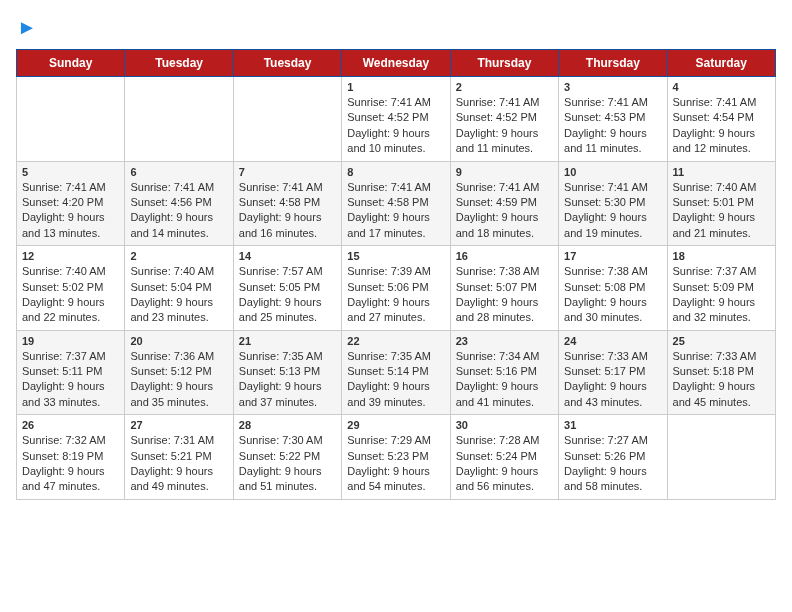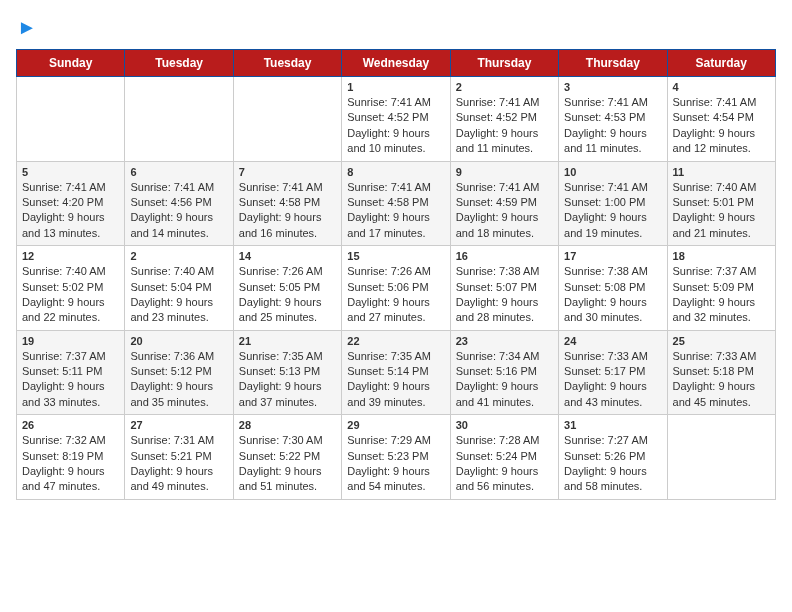--- a/index.html
+++ b/index.html
@@ -192,21 +192,21 @@
         <td>
           <span class="day-number">9</span>
           <div class="day-info">Sunrise: 7:41 AM
 Sunset: 4:59 PM
 Daylight: 9 hours
 and 18 minutes.</div>
         </td>
         <td>
           <span class="day-number">10</span>
           <div class="day-info">Sunrise: 7:41 AM
-Sunset: 1:00 PM
+Sunset: 5:30 PM
 Daylight: 9 hours
 and 19 minutes.</div>
         </td>
         <td>
           <span class="day-number">11</span>
           <div class="day-info">Sunrise: 7:40 AM
 Sunset: 5:01 PM
 Daylight: 9 hours
 and 21 minutes.</div>
         </td>
@@ -221,28 +221,28 @@
         </td>
         <td>
           <span class="day-number">2</span>
           <div class="day-info">Sunrise: 7:40 AM
 Sunset: 5:04 PM
 Daylight: 9 hours
 and 23 minutes.</div>
         </td>
         <td>
           <span class="day-number">14</span>
-          <div class="day-info">Sunrise: 7:26 AM
+          <div class="day-info">Sunrise: 7:57 AM
 Sunset: 5:05 PM
 Daylight: 9 hours
 and 25 minutes.</div>
         </td>
         <td>
           <span class="day-number">15</span>
-          <div class="day-info">Sunrise: 7:26 AM
+          <div class="day-info">Sunrise: 7:39 AM
 Sunset: 5:06 PM
 Daylight: 9 hours
 and 27 minutes.</div>
         </td>
         <td>
           <span class="day-number">16</span>
           <div class="day-info">Sunrise: 7:38 AM
 Sunset: 5:07 PM
 Daylight: 9 hours
 and 28 minutes.</div>

